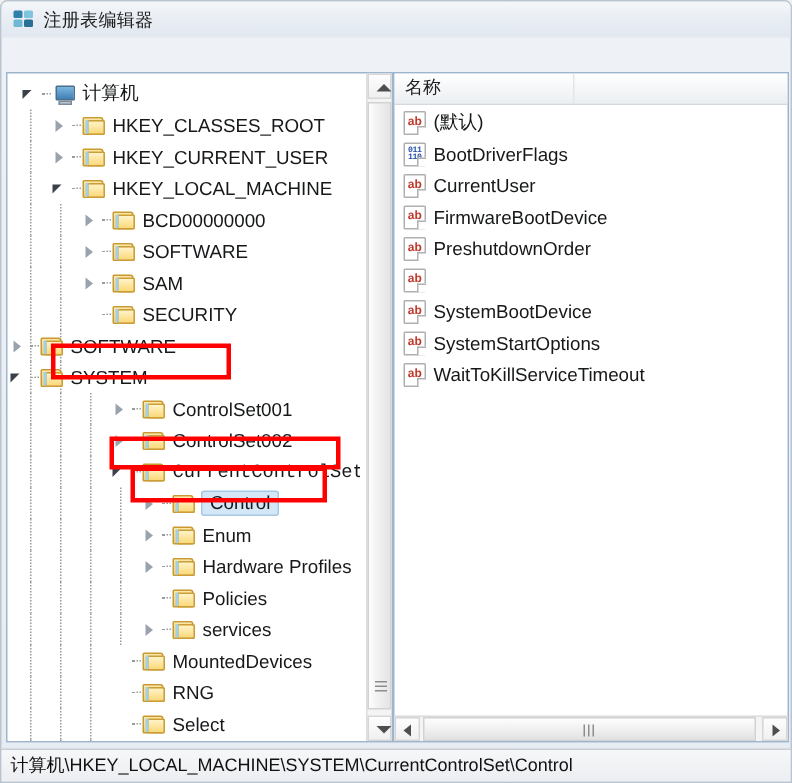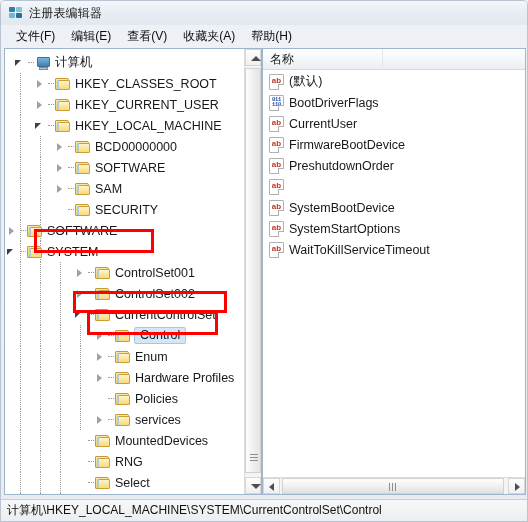--- a/index.html
+++ b/index.html
@@ -299,21 +299,21 @@
   }
   .col-header {
     position: absolute;
     left: 0; top: 0;
     width: 262px;
     height: 21px;
     background: linear-gradient(to bottom, #ffffff 0%, #f3f5f7 60%, #eceff2 100%);
     border-bottom: 1px solid #d3d9df;
     box-sizing: border-box;
     display: flex;
-    align-items: center;
+    align-items: flex-end;
   }
   .col-header-cell {
     font-size: 12px;
     color: #1d1d1d;
     padding-left: 7px;
     height: 21px;
     line-height: 21px;
     border-right: 1px solid #e2e6ea;
     box-sizing: border-box;
     min-width: 120px;
@@ -476,27 +476,20 @@
     <div class="titlebar">
       <div class="title-icon">
         <span class="blk" style="left:1px;top:2px;width:6px;height:5px;background:#2f7fa8;"></span>
         <span class="blk" style="left:8px;top:2px;width:6px;height:5px;background:#7fc4dd;"></span>
         <span class="blk" style="left:1px;top:8px;width:6px;height:5px;background:#6fb8d4;"></span>
         <span class="blk" style="left:8px;top:8px;width:6px;height:5px;background:#2a6f94;"></span>
       </div>
       <div class="title-text">注册表编辑器</div>
     </div>
 
-    <div class="menubar">
-      <div class="menu-item">文件(F)</div>
-      <div class="menu-item">编辑(E)</div>
-      <div class="menu-item">查看(V)</div>
-      <div class="menu-item">收藏夹(A)</div>
-      <div class="menu-item">帮助(H)</div>
-    </div>
 
     <div class="panes">
 
       <div class="tree-pane">
         <div class="tree-scrollarea">
           <div class="tree-list" id="tree-list">
               <div class="tree-row" style="padding-left: 8px;">
                 <span class="twisty expanded"></span>
                 <span class="dotlead"></span>
                 <span class="pc-icon">
@@ -629,21 +622,21 @@
                 <span class="vline" style="left: 55px;"></span>
                 <span class="twisty collapsed"></span>
                 <span class="dotlead"></span>
                 <span class="folder">
                   <span class="back"></span>
                   <span class="front"></span>
                   <span class="tab"></span>
                 </span>
                 <span class="tree-label">ControlSet002</span>
               </div>
-              <div class="tree-row" style="padding-left: 68px;">
+              <div class="tree-row" style="padding-left: 68px; font-family: Liberation Mono, monospace;">
                 <span class="vline" style="left: 15px;"></span>
                 <span class="vline" style="left: 35px;"></span>
                 <span class="vline" style="left: 55px;"></span>
                 <span class="twisty expanded"></span>
                 <span class="dotlead"></span>
                 <span class="folder">
                   <span class="back"></span>
                   <span class="front"></span>
                   <span class="tab"></span>
                 </span>

